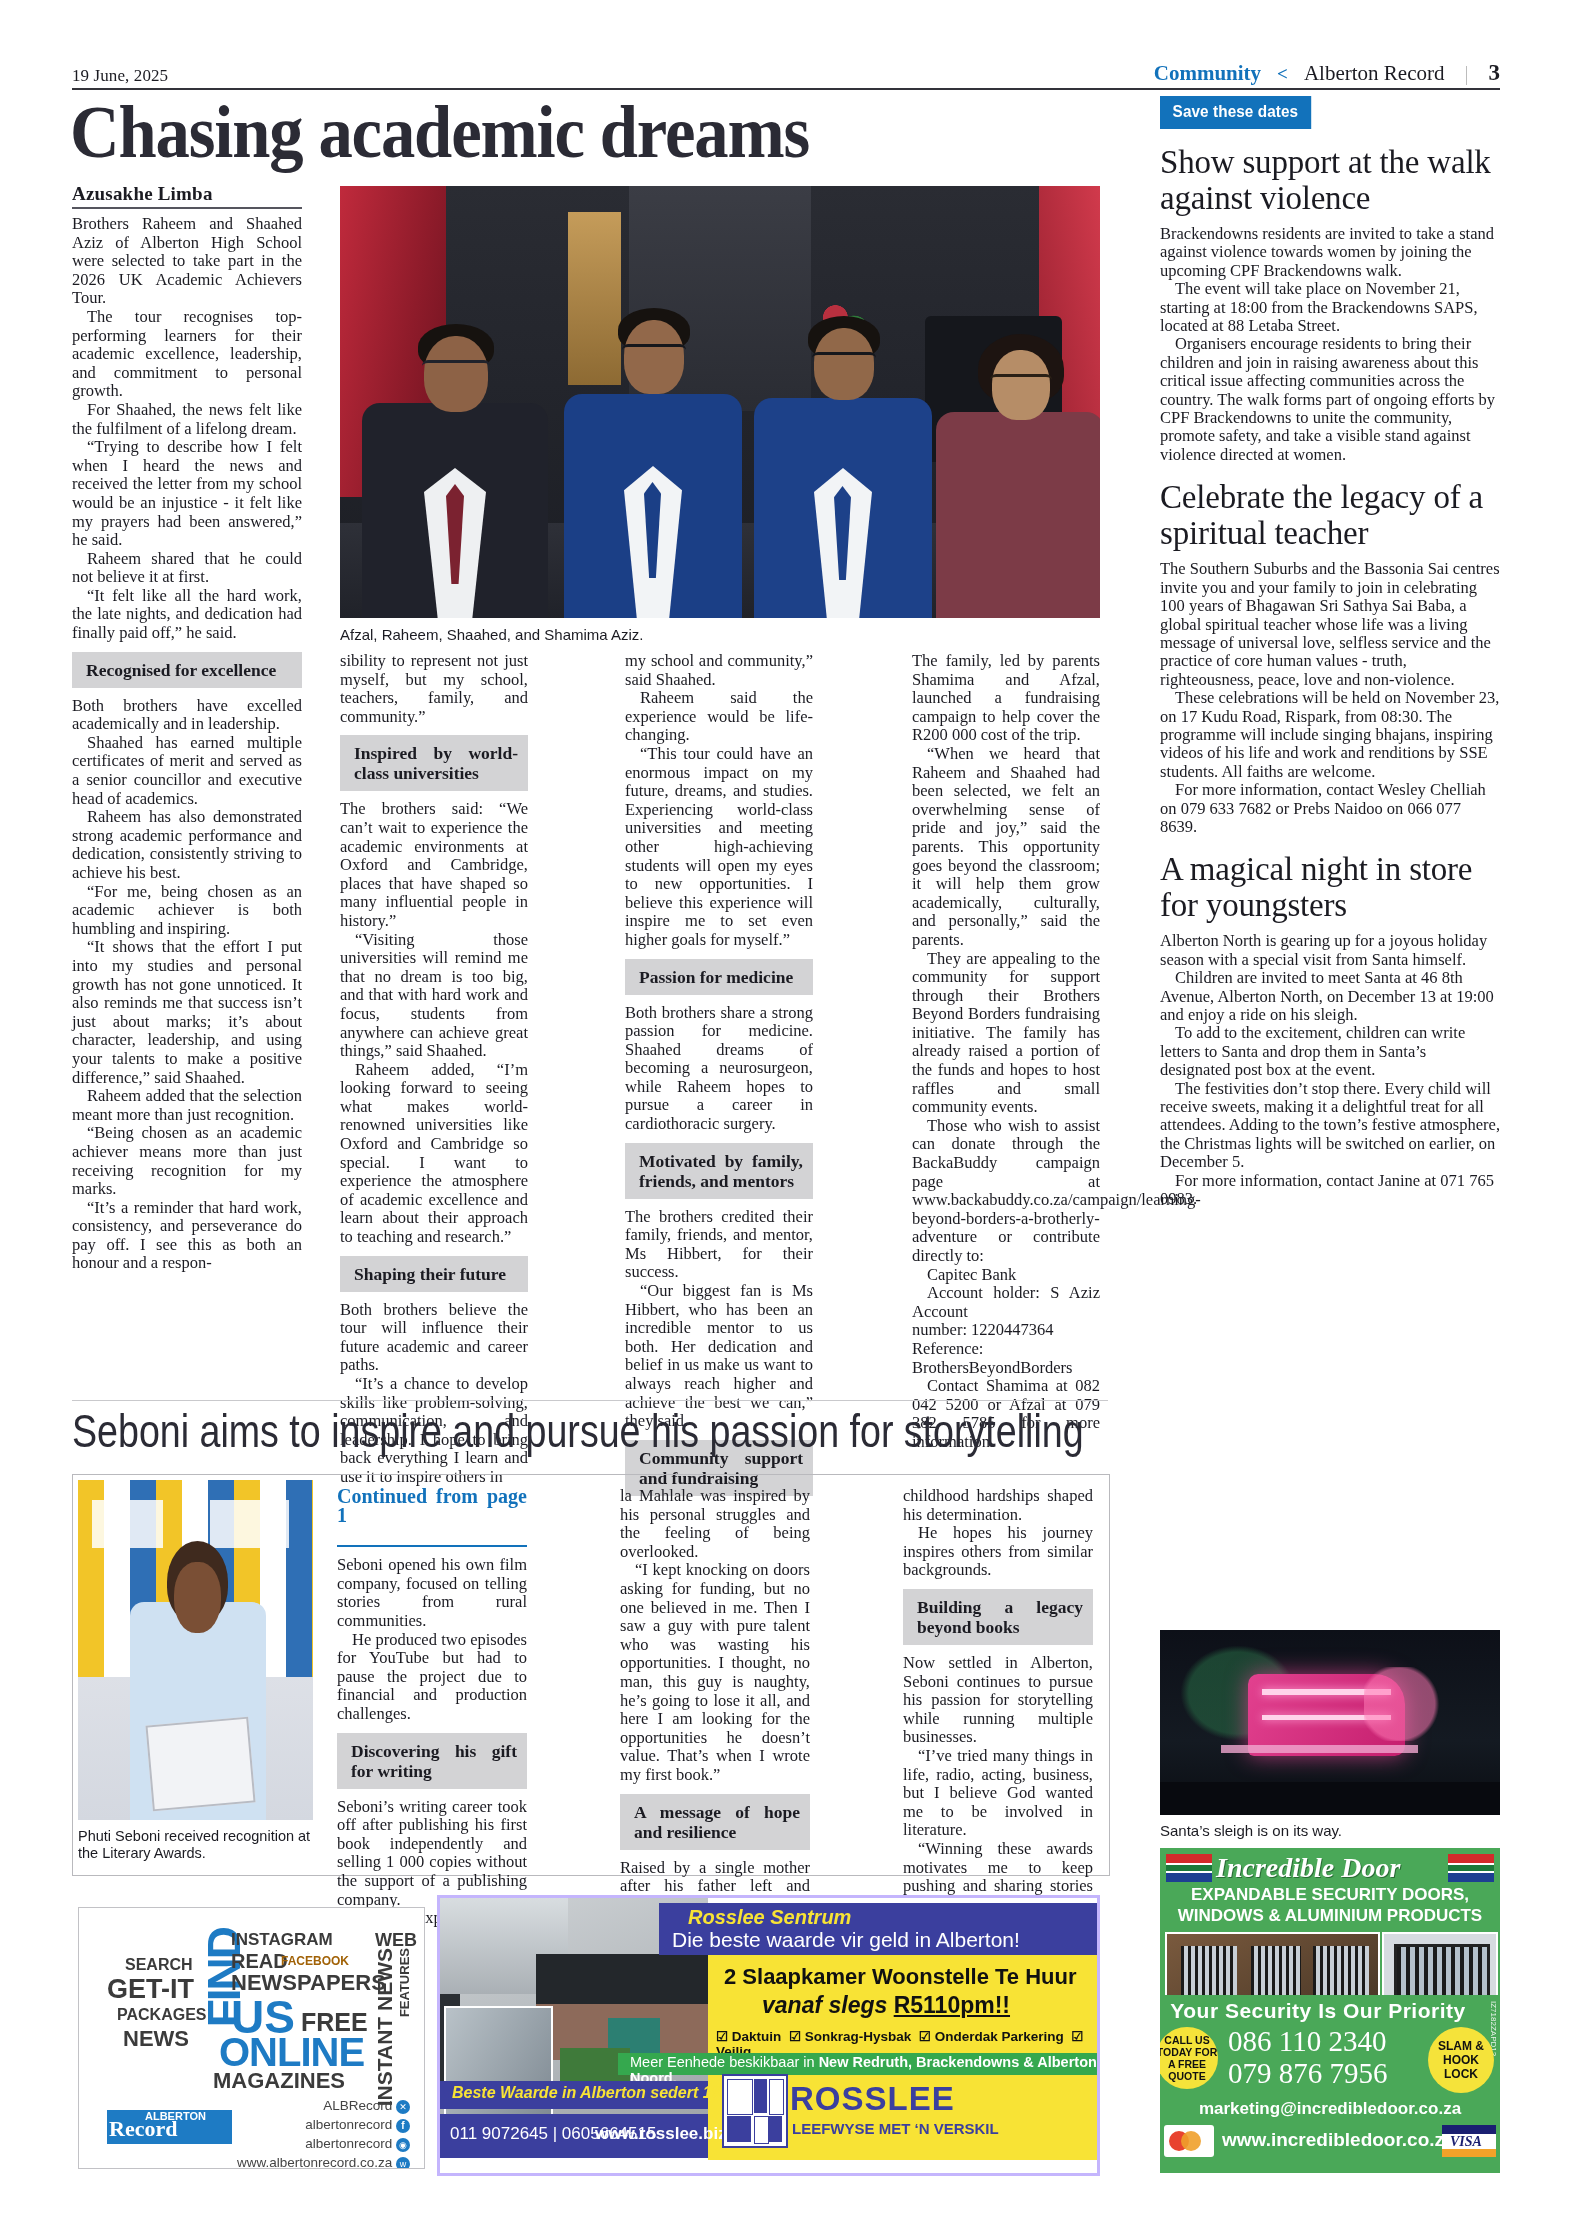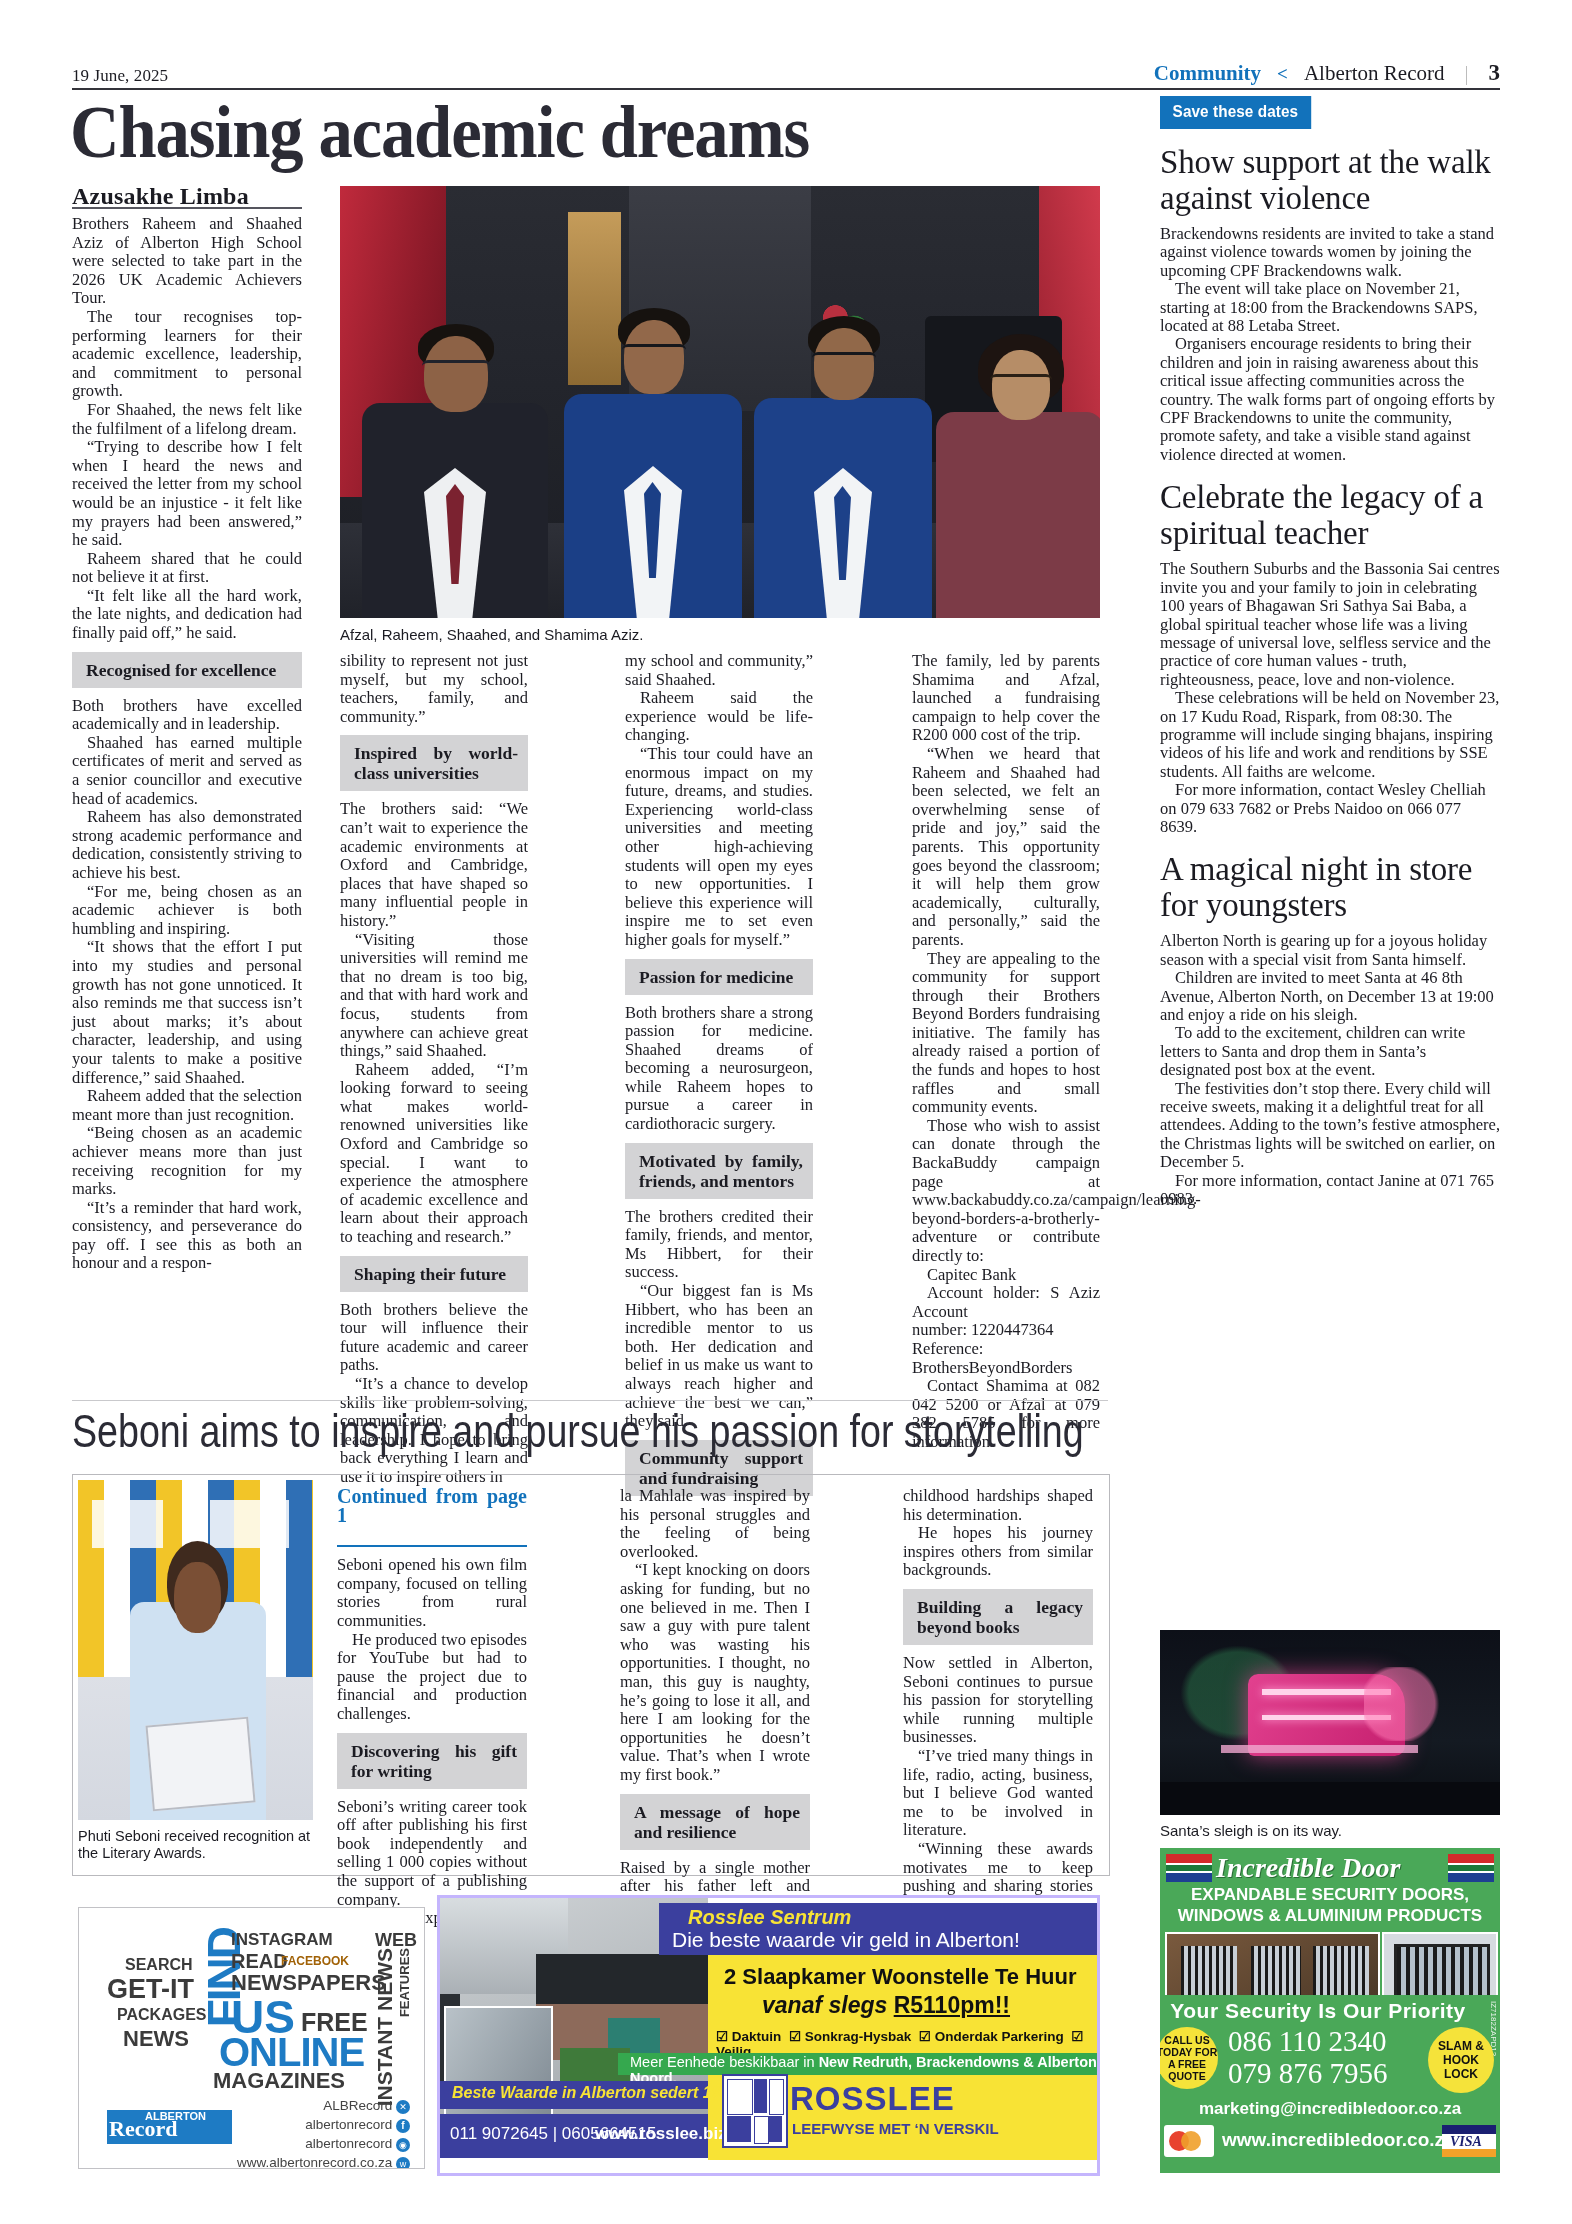--- a/index.html
+++ b/index.html
@@ -57,21 +57,21 @@
     font-size: 73px;
     line-height: 74px;
     letter-spacing: -1.2px;
     color: #2b2b35;
     transform: scaleX(0.94);
     transform-origin: left top;
   }
 
   .byline {
     position: absolute; left: 72px; top: 183px; width: 230px;
-    font-weight: bold; font-size: 24px; letter-spacing: .2px;
+    font-weight: bold; font-size: 19px; letter-spacing: .2px;
   }
   .byline-rule {
     position: absolute; left: 72px; top: 207px; width: 230px;
     height: 2px; background: #55555e;
   }
 
   
   .col {
     position: absolute;
     font-size: 16.5px;

